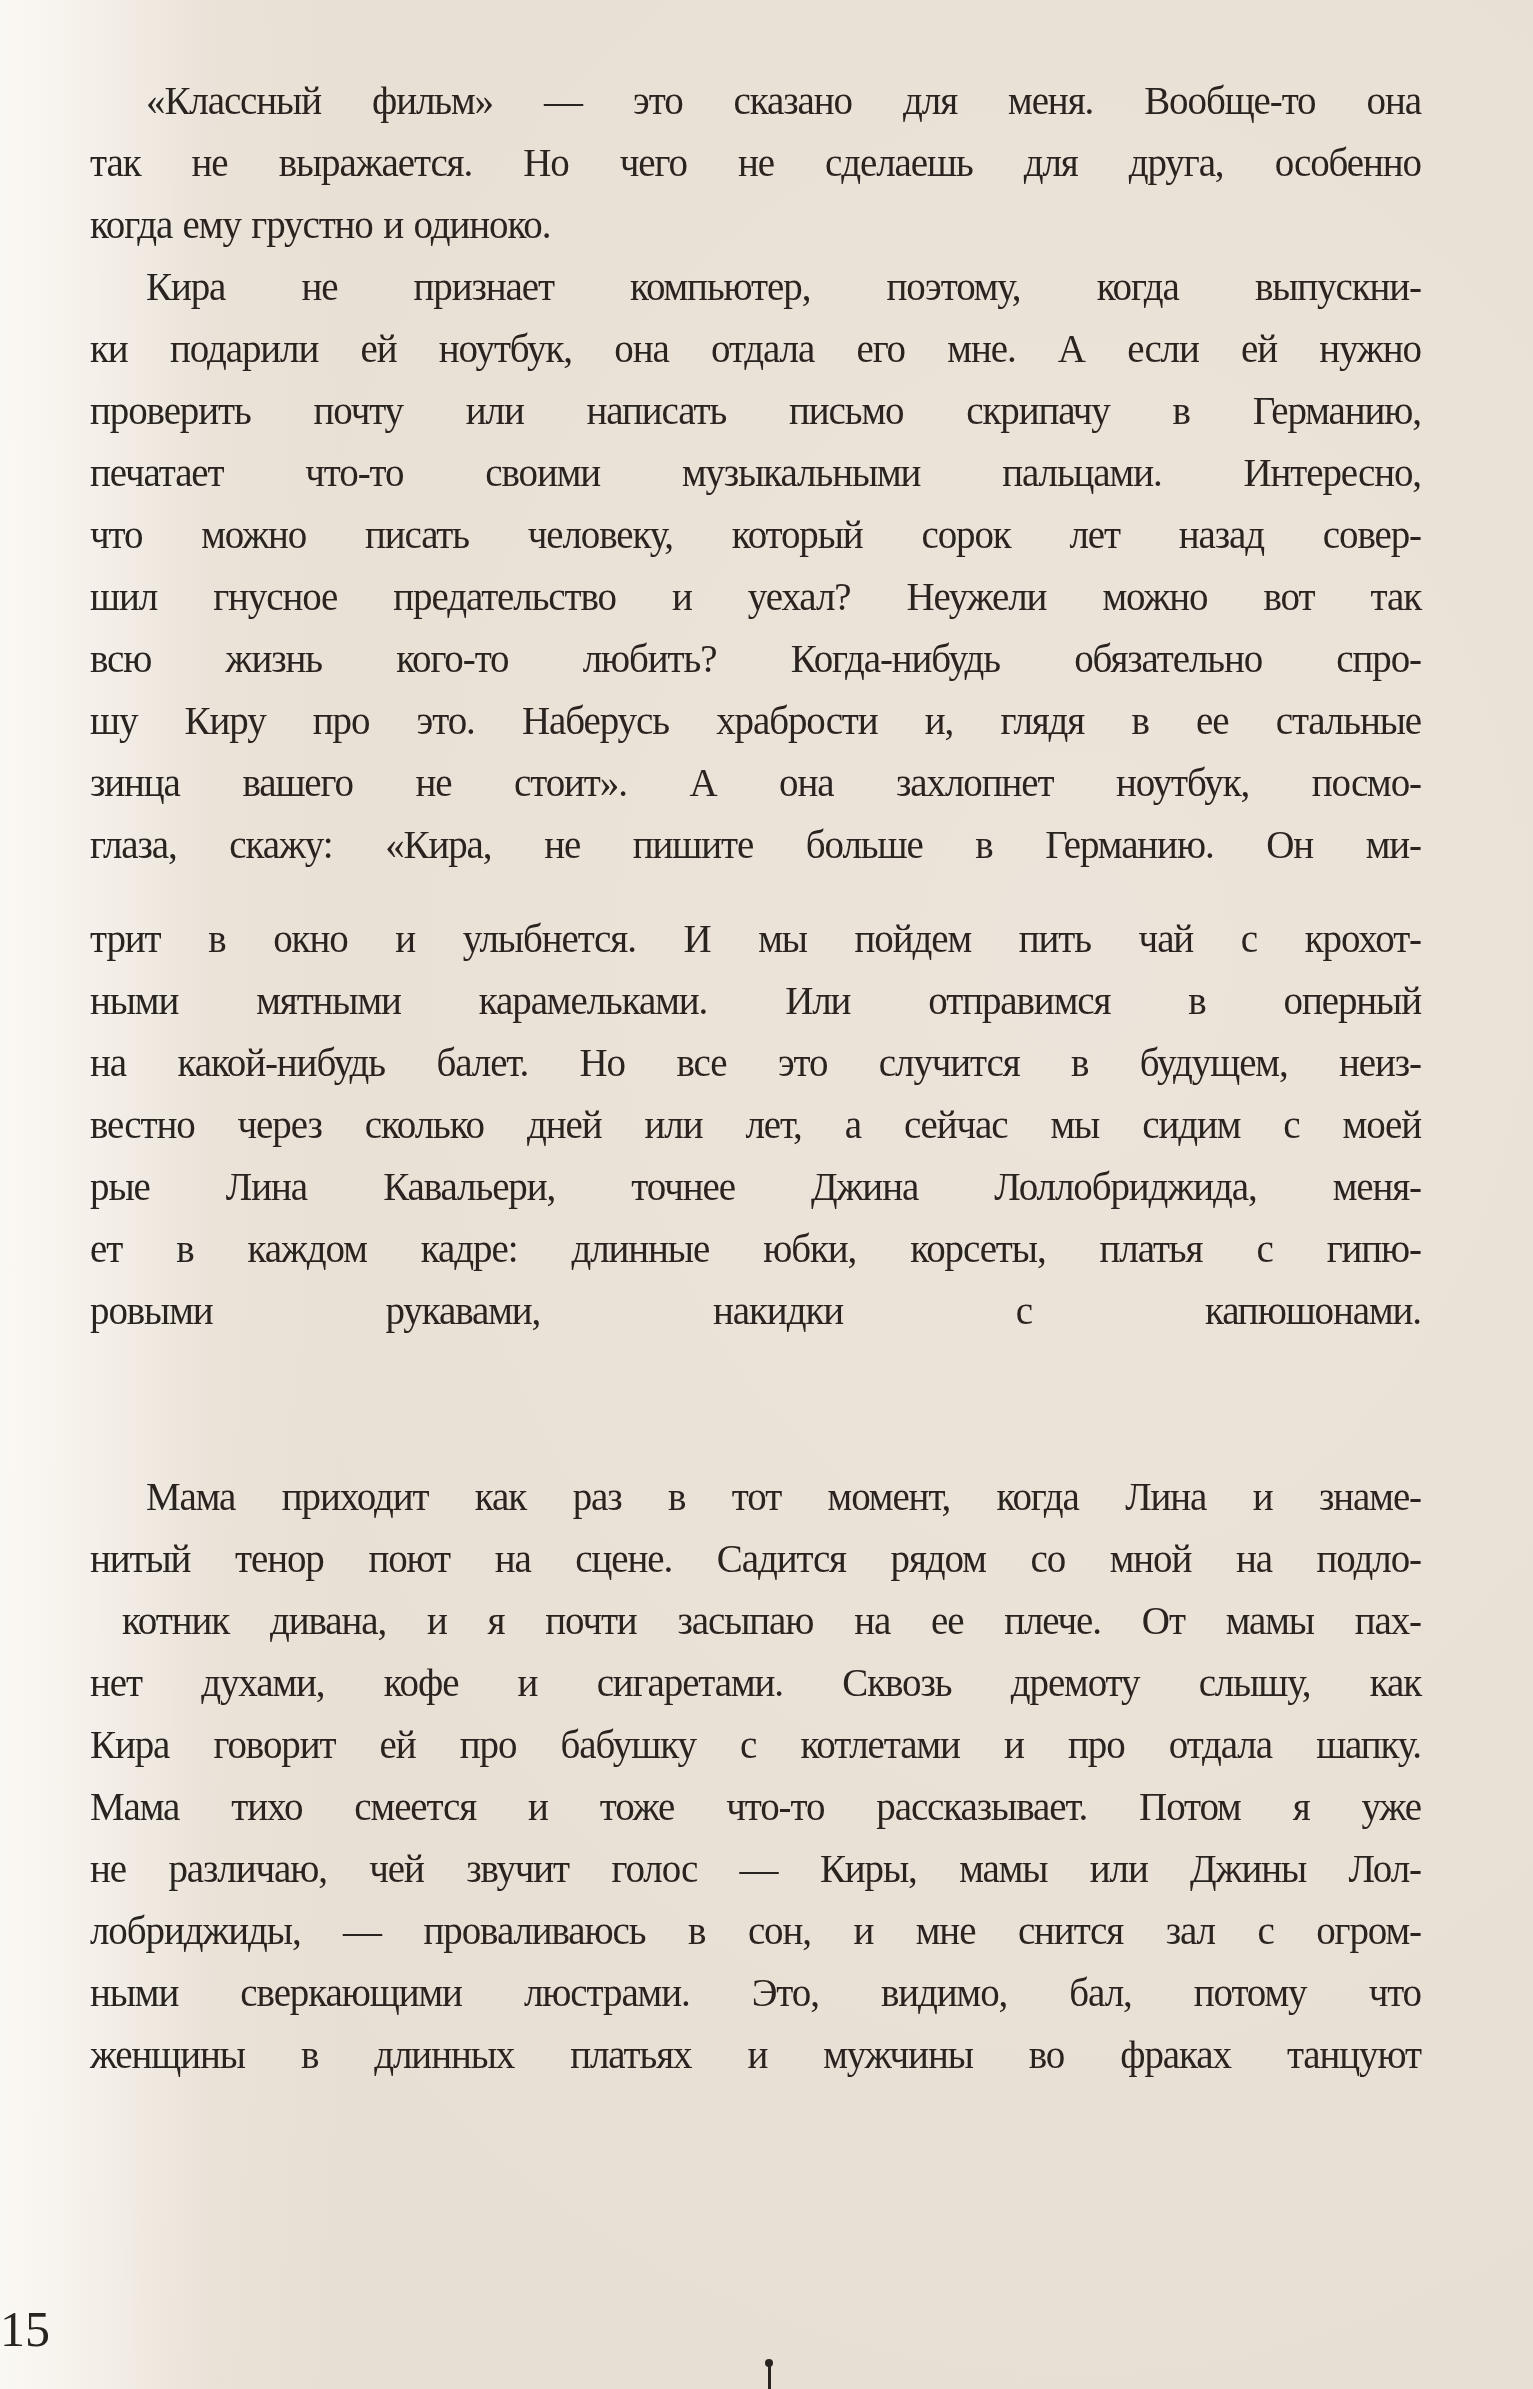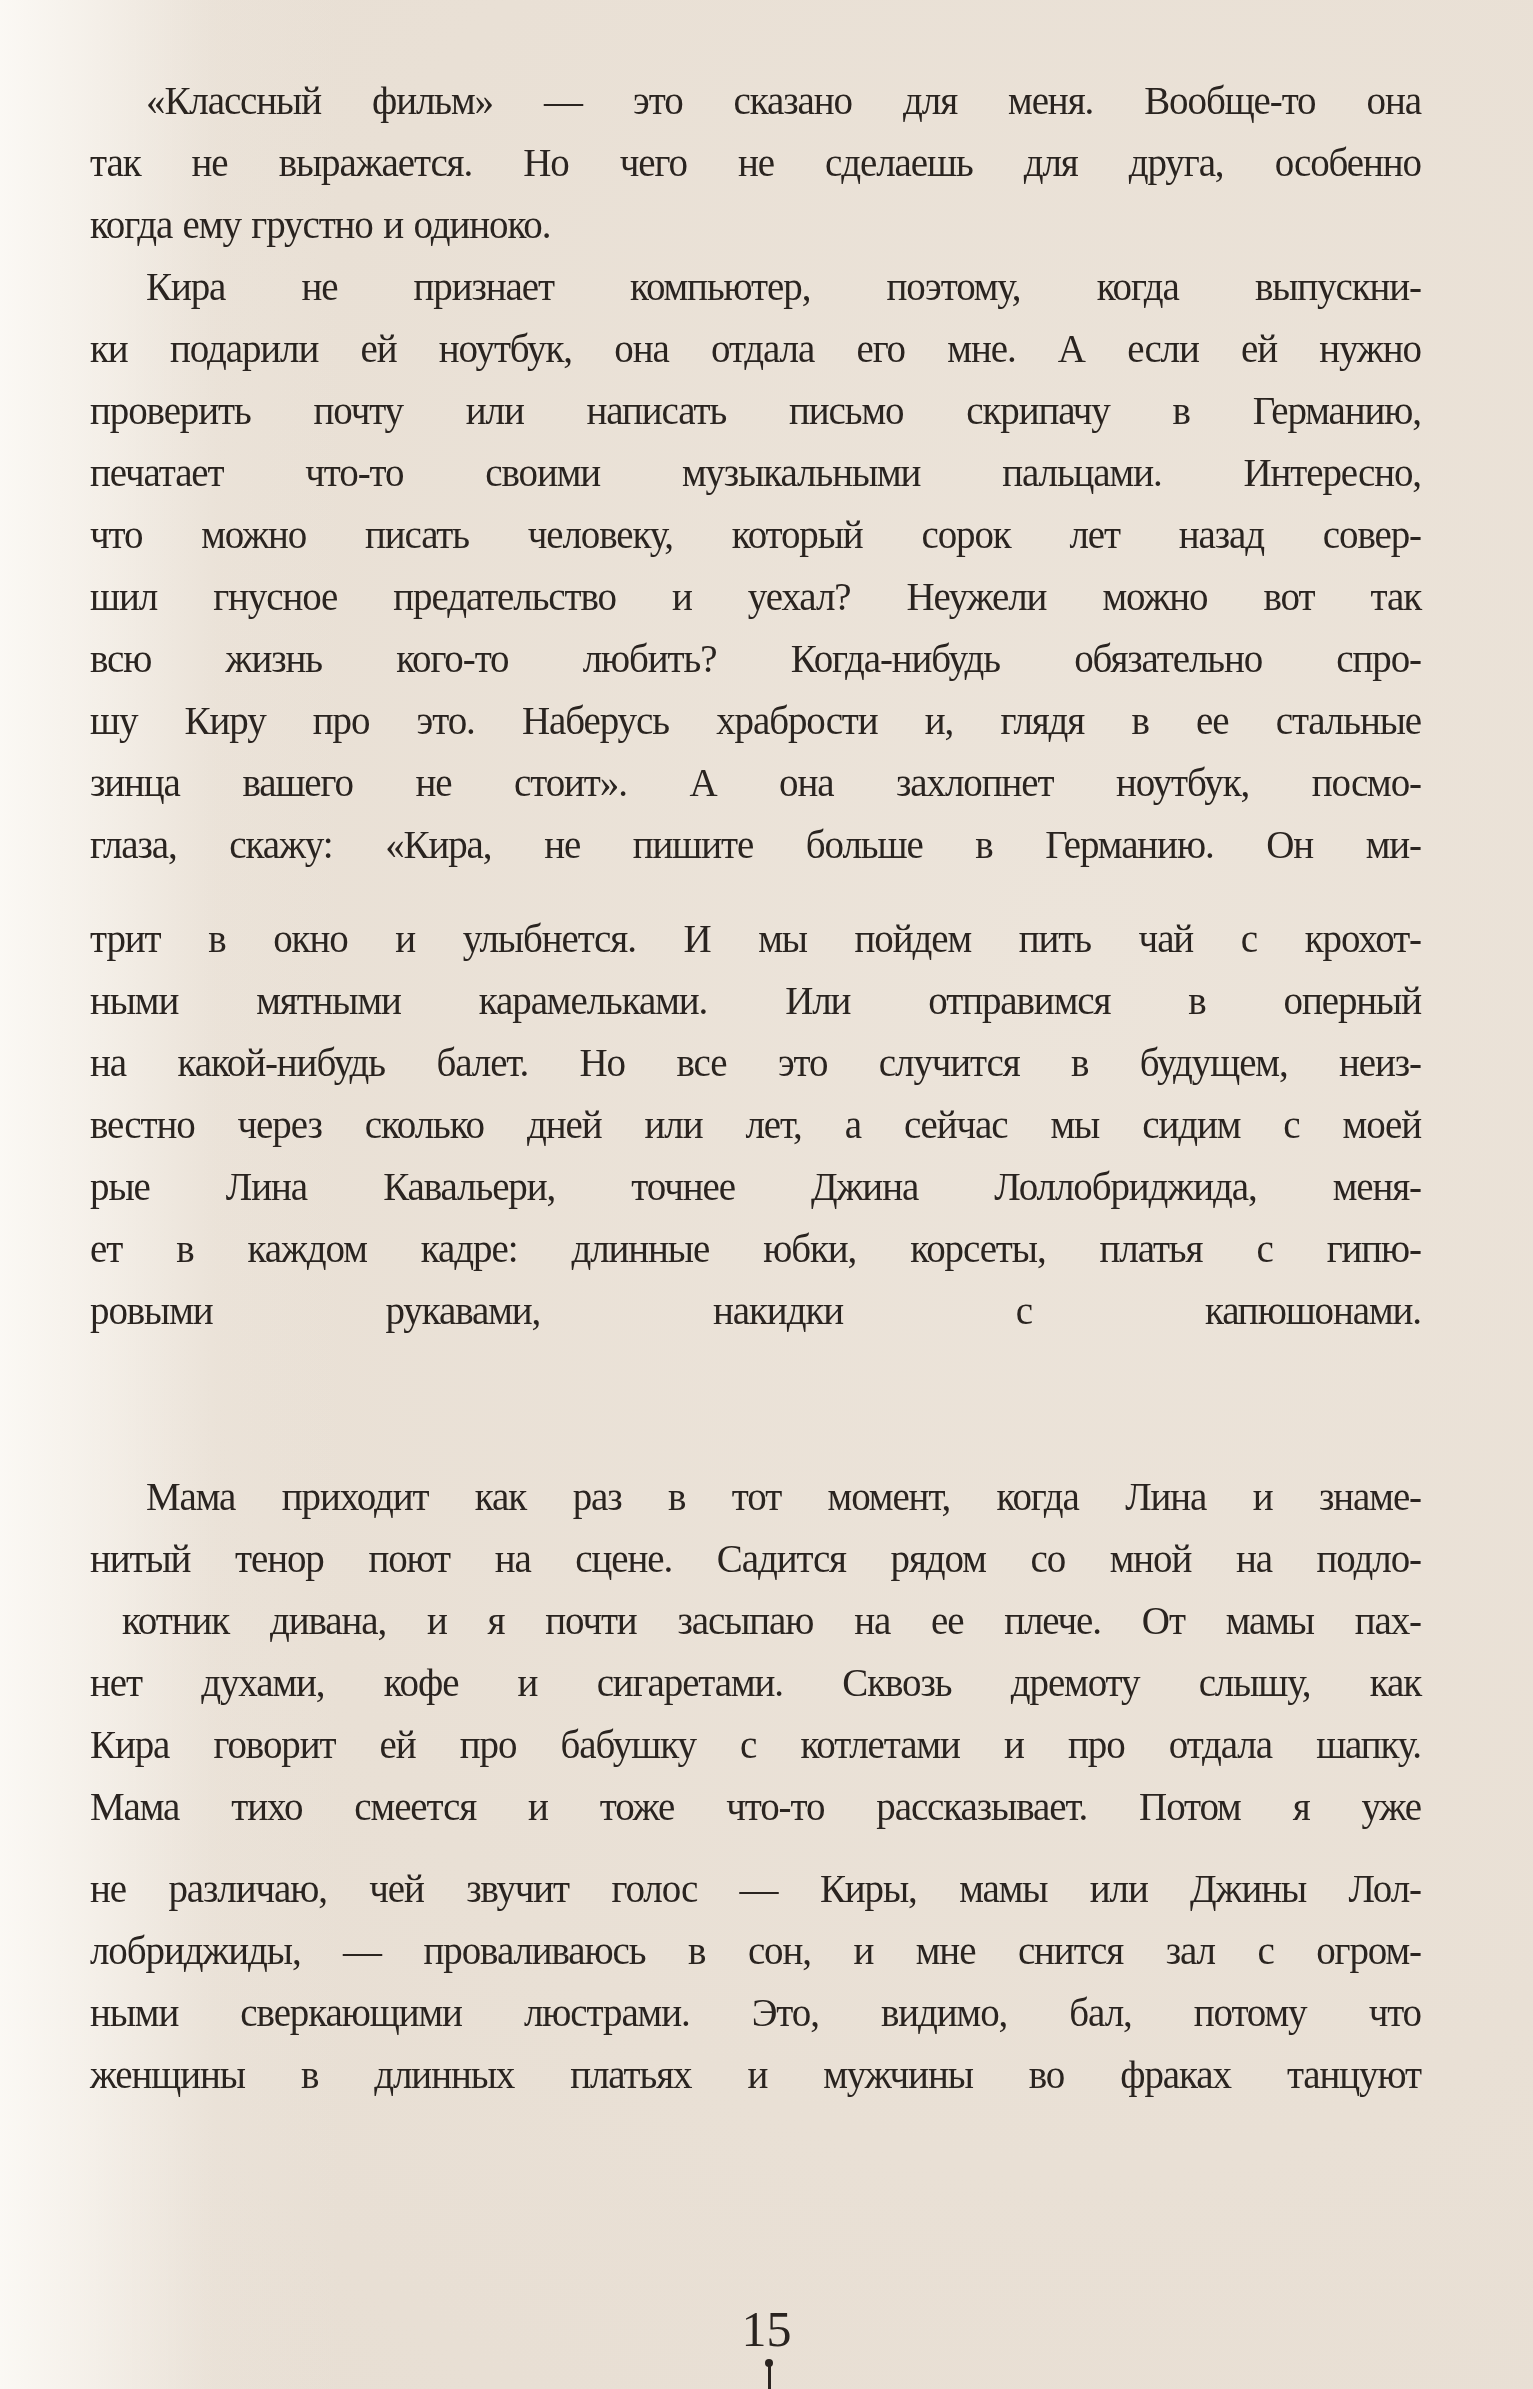--- a/index.html
+++ b/index.html
@@ -37,21 +37,21 @@
     word-spacing: 1.8px;
     transform-origin: left center;
   }
   .line.indent { padding-left: 56px; }
   .line.last { text-align-last: left; }
   .page-number {
     position: absolute;
     left: 0;
     width: 1533px;
     top: 2302px;
-    text-align: center;
+    text-align: left;
     font-size: 50px;
     line-height: 54px;
     color: #2a2420;
   }
   .binding-mark {
     position: absolute;
     left: 768px;
     top: 2362px;
     width: 2.7px;
     height: 27px;
@@ -97,21 +97,21 @@
     <span class="line" style="display: block;">ровыми рукавами, накидки с капюшонами.</span>
     <span class="line" style="display: block;"></span>
     <span class="line last" style="display: block;"></span>
 
     <span class="line indent" style="display: block;">Мама приходит как раз в тот момент, когда Лина и знаме-</span>
     <span class="line" style="display: block;">нитый тенор поют на сцене. Садится рядом со мной на подло-</span>
     <span class="line" style="display: block; margin-left: 32px;">котник дивана, и я почти засыпаю на ее плече. От мамы пах-</span>
     <span class="line" style="display: block;">нет духами, кофе и сигаретами. Сквозь дремоту слышу, как</span>
     <span class="line" style="display: block;">Кира говорит ей про бабушку с котлетами и про отдала шапку.</span>
     <span class="line" style="display: block;">Мама тихо смеется и тоже что-то рассказывает. Потом я уже</span>
-    <span class="line" style="display: block; margin-top: 20px;">не различаю, чей звучит голос — Киры, мамы или Джины Лол-</span>
+    <span class="line" style="display: block;">не различаю, чей звучит голос — Киры, мамы или Джины Лол-</span>
     <span class="line" style="display: block;">лобриджиды, — проваливаюсь в сон, и мне снится зал с огром-</span>
     <span class="line" style="display: block;">ными сверкающими люстрами. Это, видимо, бал, потому что</span>
     <span class="line" style="display: block;">женщины в длинных платьях и мужчины во фраках танцуют</span>
   </div>
 
   <div class="page-number">15</div>
   <div class="binding-mark"></div>
 </div>
 
 

